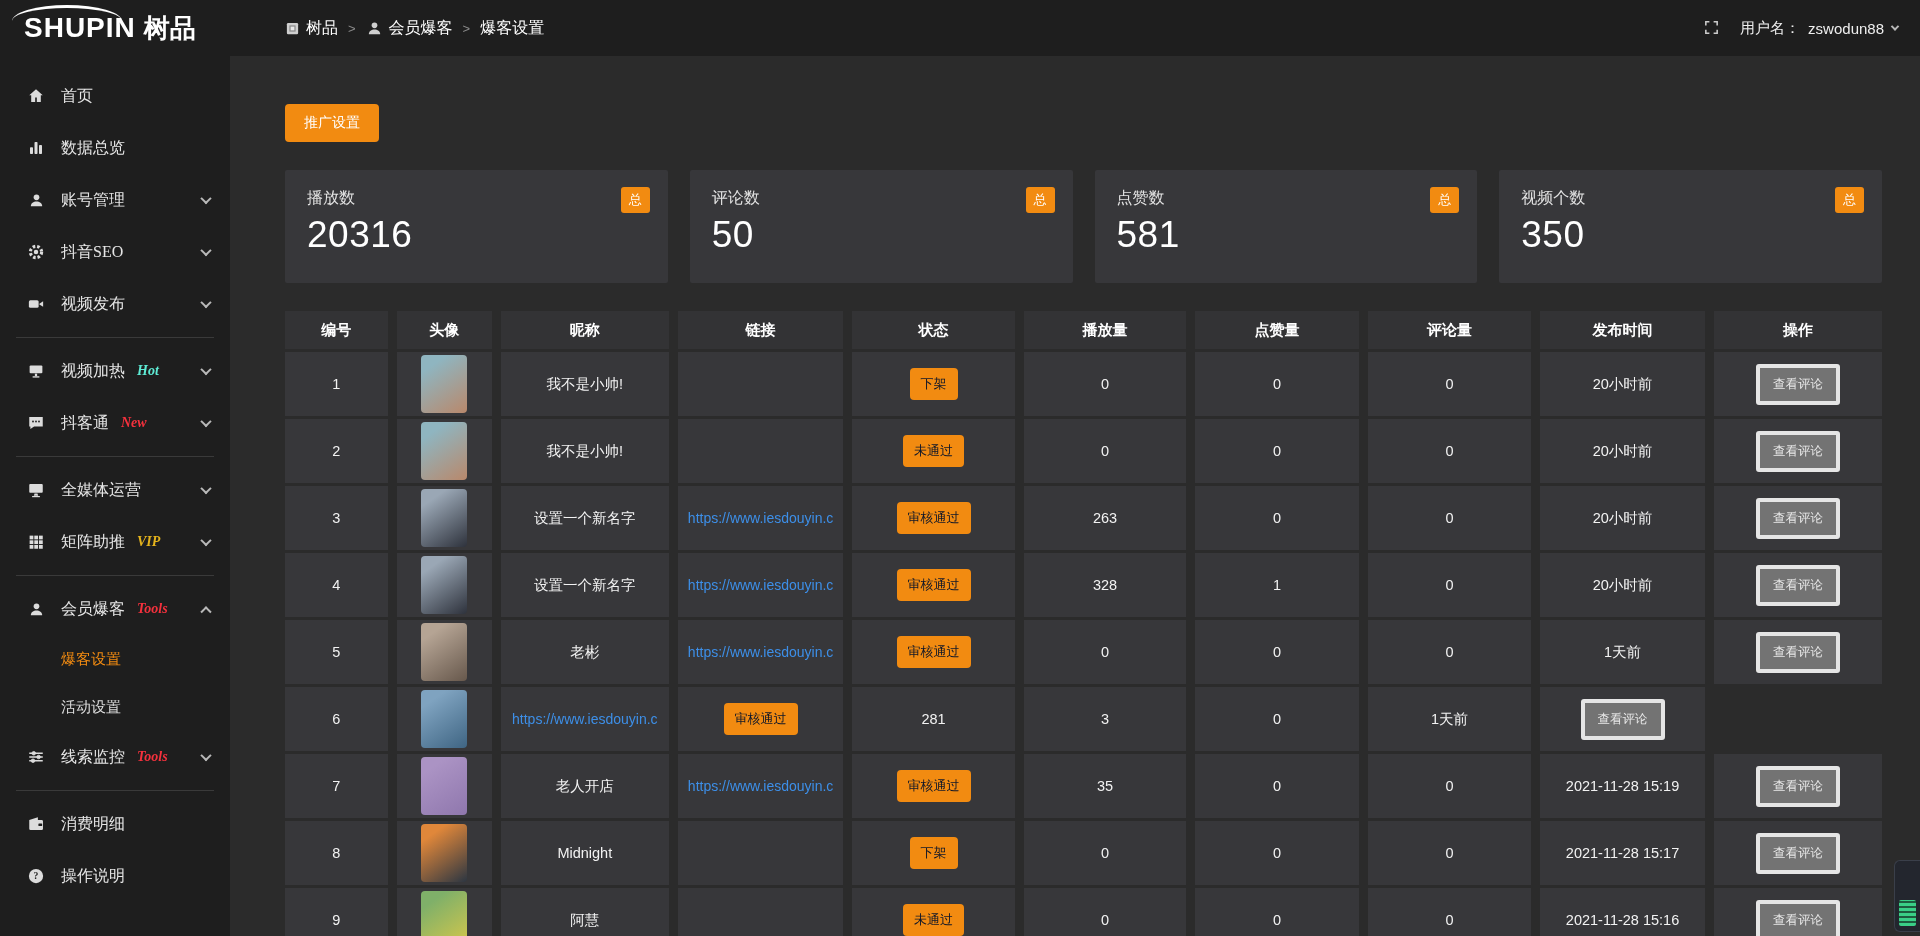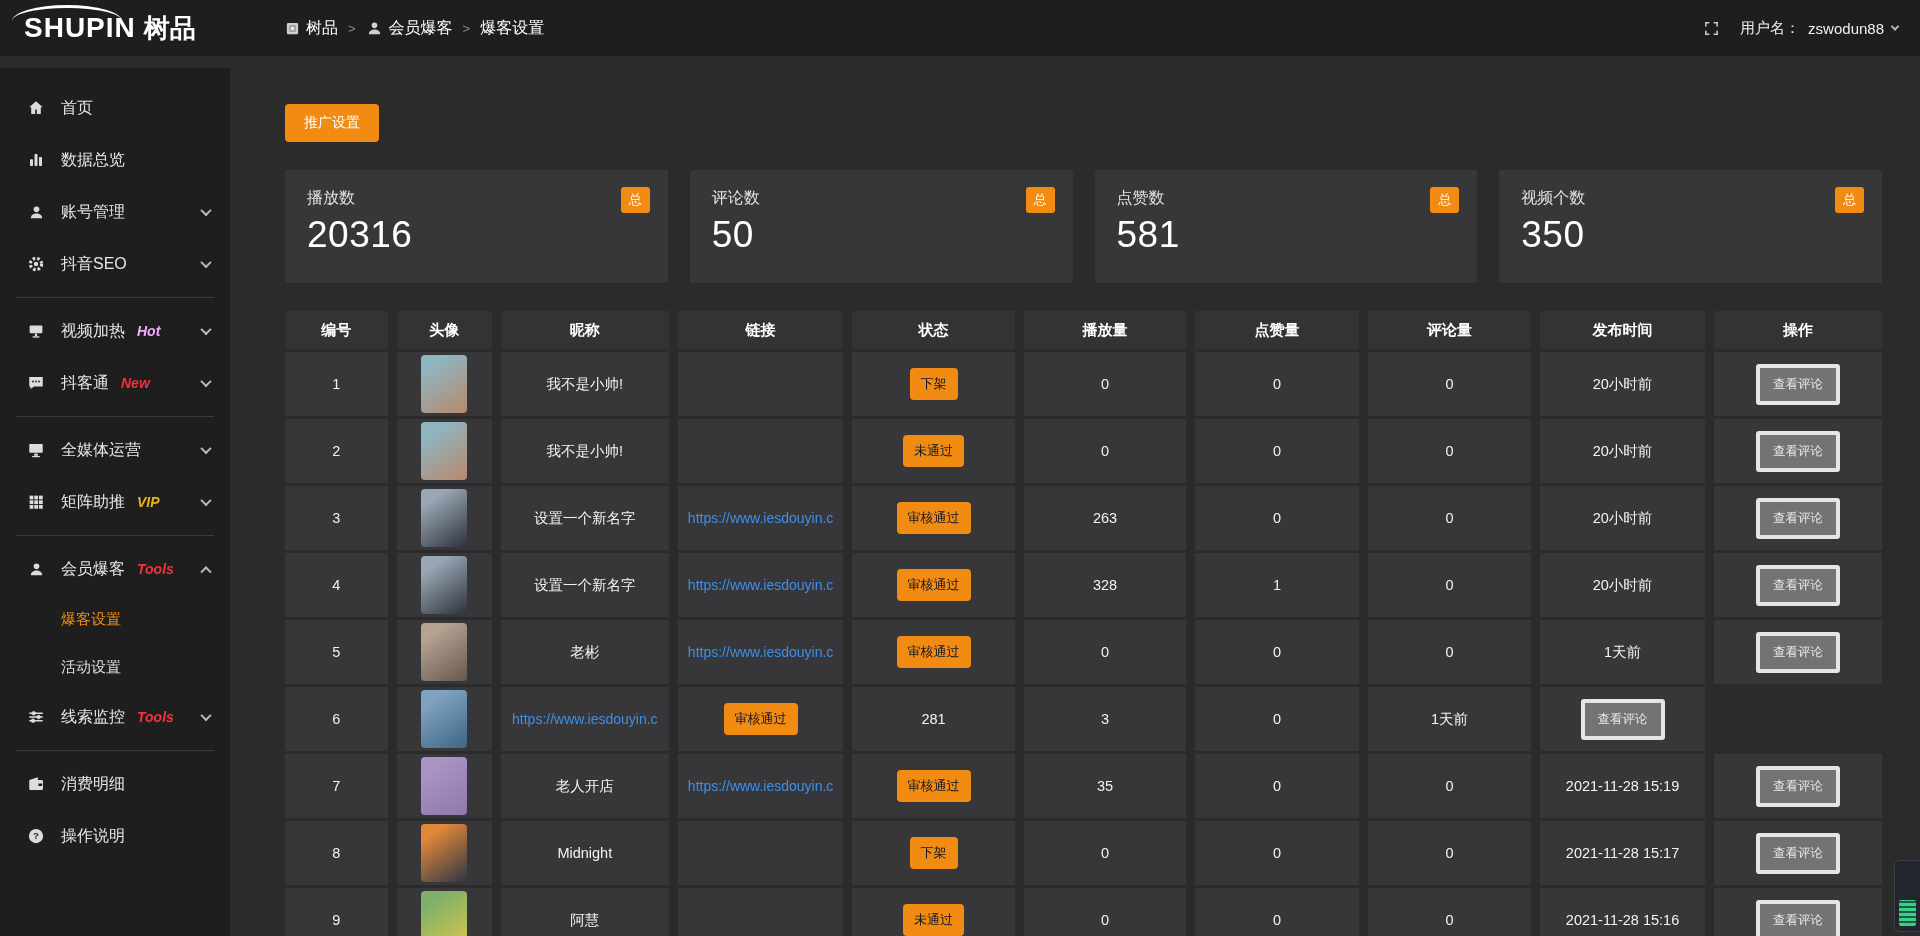--- a/index.html
+++ b/index.html
@@ -19,35 +19,35 @@
   }
   .logo-arc {
     position: absolute; top: -9px; left: 12px; width: 110px; height: 16px;
     border-top: 3px solid #fff; border-radius: 50% 50% 0 0 / 100% 100% 0 0;
   }
   .logo-cn { font-size: 26px; font-weight: bold; color: #fff; margin-left: 8px; line-height: 1; }
   .breadcrumb { display: flex; align-items: center; margin-left: 55px; gap: 10px; }
   .crumb { display: flex; align-items: center; gap: 6px; font-size: 16px; color: #fff; cursor: pointer; }
   .crumb .bc-icon { display: flex; color: #cfcfcf; }
   .crumb-sep { color: #8a8a8a; font-size: 13px; }
-  .header-right { margin-left: auto; display: flex; align-items: center; gap: 20px; padding-right: 22px; }
+  .header-right { margin-left: auto; display: flex; gap: 20px; padding-right: 22px; }
   .fs-btn { display: flex; color: #cccccc; cursor: pointer; }
   .user-box { display: flex; align-items: center; gap: 8px; font-size: 15px; color: #eeeeee; cursor: pointer; }
   .chev {
     display: inline-block; width: 8px; height: 8px;
     border-right: 2px solid #b9b9b9; border-bottom: 2px solid #b9b9b9;
     transform: rotate(45deg) translate(-1px,-1px);
   }
   .chev.up { transform: rotate(-135deg) translate(-2px,-2px); }
   .chev.small { width: 6px; height: 6px; }
 
   
   .sidebar {
-    position: fixed; top: 68px; left: 0; width: 230px; bottom: 0;
-    background: #1e1e1e; padding-top: 14px; z-index: 10;
+    position: fixed; top: 56px; left: 0; width: 230px; bottom: 0;
+    background: #1e1e1e; padding-top: 14px; z-index: 10; font-family: Liberation Serif, serif;
   }
   .side-item {
     height: 52px; display: flex; align-items: center;
     padding: 0 20px 0 26px; font-size: 16px; color: #e6e6e6; cursor: pointer;
   }
   .side-item .s-icon { width: 20px; display: flex; justify-content: center; margin-right: 15px; color: #dcdcdc; }
   .side-item .s-tag { margin-left: 12px; font-size: 14px; font-weight: bold; font-style: italic; }
   .side-item .s-chev { margin-left: auto; }
   .side-sub {
     height: 48px; display: flex; align-items: center;
@@ -195,31 +195,41 @@
       <div class="side-item">
         <span class="s-icon">
           <svg viewBox="0 0 24 24" width="18" height="18" fill="none" stroke="currentColor">
             <circle cx="12" cy="12" r="7.5" stroke-width="4.2" stroke-dasharray="3.4 2.6"></circle>
             <circle cx="12" cy="12" r="3" fill="currentColor" stroke="none"></circle>
           </svg>
         </span>
         <span>抖音SEO</span>
         <span class="chev s-chev"></span>
       </div>
+      <div class="side-item">
+        <span class="s-icon">
+          <svg viewBox="0 0 24 24" width="18" height="18" fill="currentColor">
+            <rect x="2.5" y="7" width="13" height="10" rx="2"></rect>
+            <path d="M16.5 11.5l5-3.2v7.4l-5-3.2z"></path>
+          </svg>
+        </span>
+        <span>视频发布</span>
+        <span class="chev s-chev"></span>
+      </div>
       <div class="side-divider"></div>
       <div class="side-item">
         <span class="s-icon">
           <svg viewBox="0 0 24 24" width="18" height="18" fill="currentColor">
             <rect x="3.5" y="4.5" width="17" height="10.5" rx="1.5"></rect>
             <rect x="10.5" y="15.5" width="3" height="3.5"></rect>
             <rect x="7.5" y="19" width="9" height="1.8"></rect>
           </svg>
         </span>
         <span>视频加热</span>
-        <span class="s-tag" style="color: #f0abfc;">Hot</span>
+        <span class="s-tag" style="color: #5eead4;">Hot</span>
         <span class="chev s-chev"></span>
       </div>
       <div class="side-item">
         <span class="s-icon">
           <svg viewBox="0 0 24 24" width="18" height="18" fill="currentColor">
             <path d="M3 4h18v12.5H9.5L4.5 20v-3.5H3z"></path>
             <circle cx="8" cy="10" r="1.2" fill="#1e1e1e"></circle>
             <circle cx="12" cy="10" r="1.2" fill="#1e1e1e"></circle>
             <circle cx="16" cy="10" r="1.2" fill="#1e1e1e"></circle>
           </svg>

